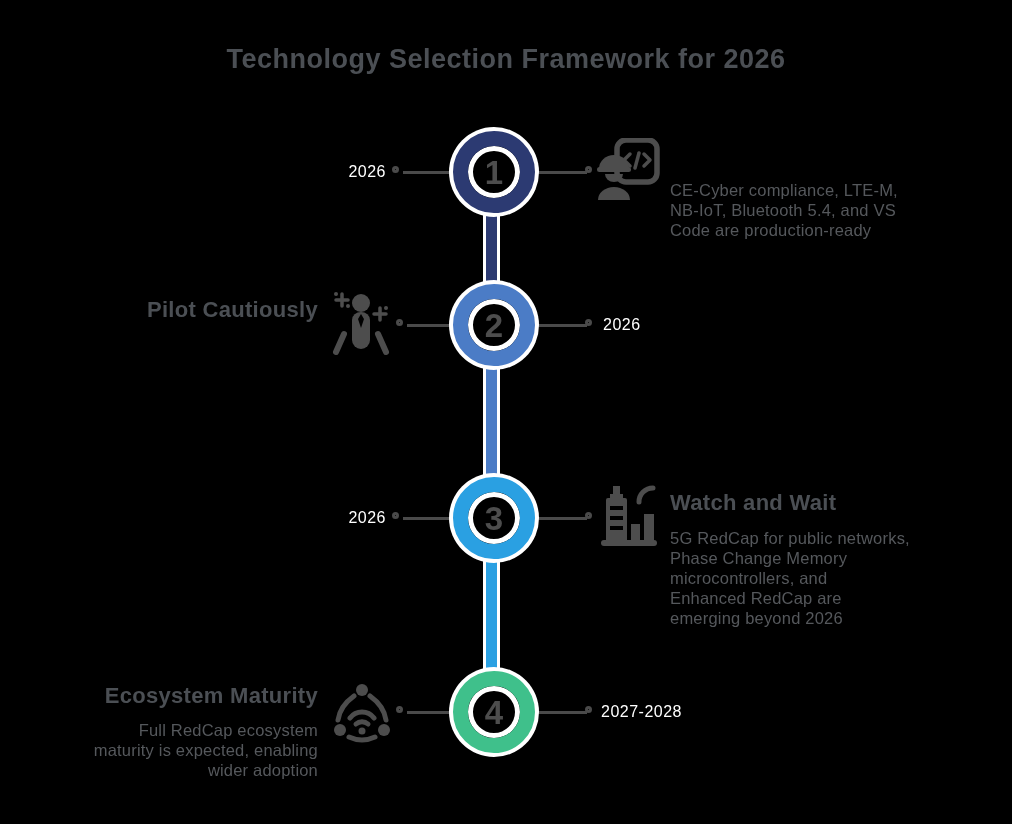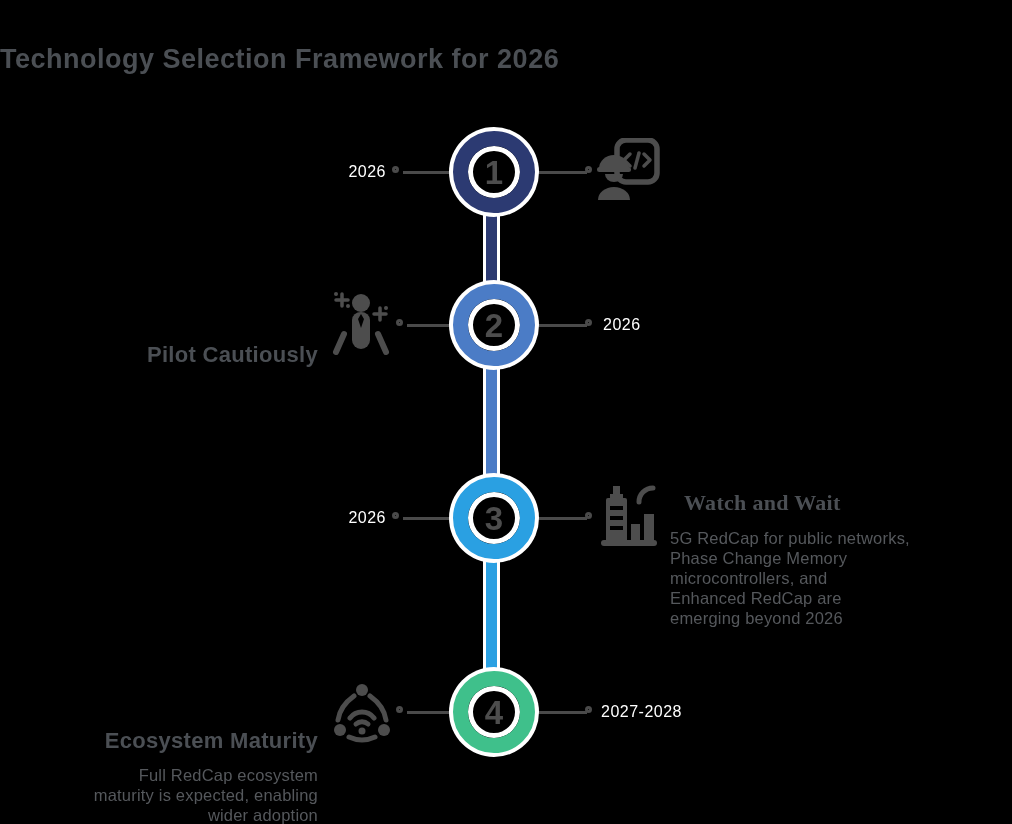--- a/index.html
+++ b/index.html
@@ -3,21 +3,21 @@
 <meta charset="utf-8">
 <style>
   * { margin:0; padding:0; box-sizing:border-box; }
   html,body { background:#000; }
   #canvas {
     position:relative; width:1012px; height:824px; background:#000;
     font-family:"Liberation Sans", sans-serif; overflow:hidden;
   }
   .title {
     position:absolute; top:44px; left:0; width:100%;
-    font-size:27px; font-weight:bold;
+    text-align:center; font-size:27px; font-weight:bold;
     color:#4b4f54; letter-spacing:.5px;
   }
   
   .vseg {
     position:absolute; width:17px; border-left:3px solid #fff; border-right:3px solid #fff;
     left:483px; z-index:1;
   }
   
   .node {
     position:absolute; width:82px; height:82px; border-radius:50%;
@@ -32,21 +32,21 @@
     position:absolute; width:7px; height:7px; border:3px solid #4a4a4a;
     border-radius:50%; background:#000; z-index:0;
   }
   .year { position:absolute; font-size:16px; color:#ffffff; letter-spacing:.5px; }
   .year.right-edge { text-align:right; }
   .heading { position:absolute; font-size:22px; font-weight:bold; color:#4b4f54; letter-spacing:.3px; }
   .body-text {
     position:absolute; font-size:16.5px; color:#55585c; line-height:20px;
     letter-spacing:.2px; white-space:pre-line;
   }
-  .align-right { text-align:right;margin-top:45px; }
+  .align-right { text-align:right; }
   .icon-box { position:absolute; z-index:0; }
   .icon-box svg { display:block; }
 </style>
 </head>
 <body>
 
 <div id="canvas">
 
   <div class="title">Technology Selection Framework for 2026</div>
 
@@ -67,20 +67,23 @@
       <rect x="20" y="2" width="40" height="42" rx="9" stroke="#4d4d4d" stroke-width="5.5"></rect>
       <path d="M33 16 l-6 6 6 6" stroke="#4d4d4d" stroke-width="3.5" stroke-linecap="round" stroke-linejoin="round"></path>
       <path d="M47 16 l6 6 -6 6" stroke="#4d4d4d" stroke-width="3.5" stroke-linecap="round" stroke-linejoin="round"></path>
       <path d="M42 15 l-4 15" stroke="#4d4d4d" stroke-width="3.5" stroke-linecap="round"></path>
       <path d="M2 31 a15 14 0 0 1 30 0 z" fill="#4d4d4d"></path>
       <rect x="0" y="29" width="34" height="5" rx="2.5" fill="#4d4d4d"></rect>
       <path d="M8 36 a9 8 0 0 0 18 0 z" fill="#4d4d4d"></path>
       <path d="M1 62 a16 13 0 0 1 32 0 z" fill="#4d4d4d"></path>
     </svg>
   </div>
+  <div class="body-text" style="left:670px; top:180px;">CE-Cyber compliance, LTE-M,
+NB-IoT, Bluetooth 5.4, and VS
+Code are production-ready</div>
 
   <div class="heading align-right" style="left:18px; top:297px; width:300px;">Pilot Cautiously</div>
   <div class="icon-box" style="left:330px; top:290px;">
     <svg width="62" height="68" viewBox="0 0 62 68" fill="none">
       <path d="M12 4 v12 M6 10 h12" stroke="#4d4d4d" stroke-width="3.5" stroke-linecap="round"></path>
       <circle cx="6" cy="4" r="2" fill="#4d4d4d"></circle>
         <circle cx="18" cy="16" r="2" fill="#4d4d4d"></circle>
       <path d="M50 18 v12 M44 24 h12" stroke="#4d4d4d" stroke-width="3.5" stroke-linecap="round"></path>
       <circle cx="56" cy="18" r="2" fill="#4d4d4d"></circle>
       <circle cx="31" cy="13" r="9" fill="#4d4d4d"></circle>
@@ -115,21 +118,21 @@
       <rect x="11" y="22" width="13" height="4" fill="#000"></rect>
       <rect x="11" y="32" width="13" height="4" fill="#000"></rect>
       <rect x="11" y="42" width="13" height="4" fill="#000"></rect>
       <rect x="32" y="40" width="9" height="18" fill="#4d4d4d"></rect>
       <rect x="45" y="30" width="10" height="28" fill="#4d4d4d"></rect>
       <path d="M40 18 a14 14 0 0 1 14 -14" stroke="#4d4d4d" stroke-width="5" stroke-linecap="round"></path>
       <path d="M42 27 a22 22 0 0 1 20 -22" stroke="none"></path>
       <rect x="2" y="56" width="56" height="6" rx="3" fill="#4d4d4d"></rect>
     </svg>
   </div>
-  <div class="heading" style="left:684px; top:490px;font-family:Liberation Serif, serif;">Watch and Wait</div>
+  <div class="heading" style="left:670px; top:490px;">Watch and Wait</div>
   <div class="body-text" style="left:670px; top:528px;">5G RedCap for public networks,
 Phase Change Memory
 microcontrollers, and
 Enhanced RedCap are
 emerging beyond 2026</div>
 
   <div class="heading align-right" style="left:18px; top:683px; width:300px;">Ecosystem Maturity</div>
   <div class="body-text align-right" style="left:18px; top:720px; width:300px;">Full RedCap ecosystem
 maturity is expected, enabling
 wider adoption</div>

